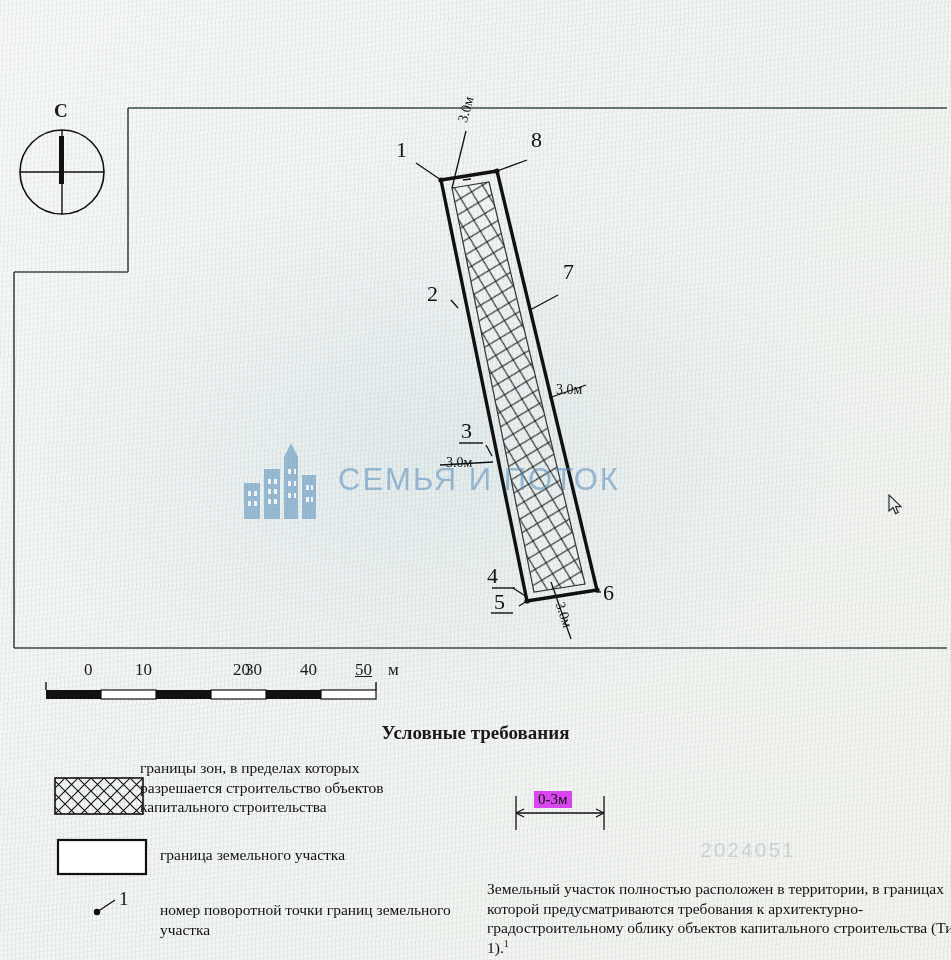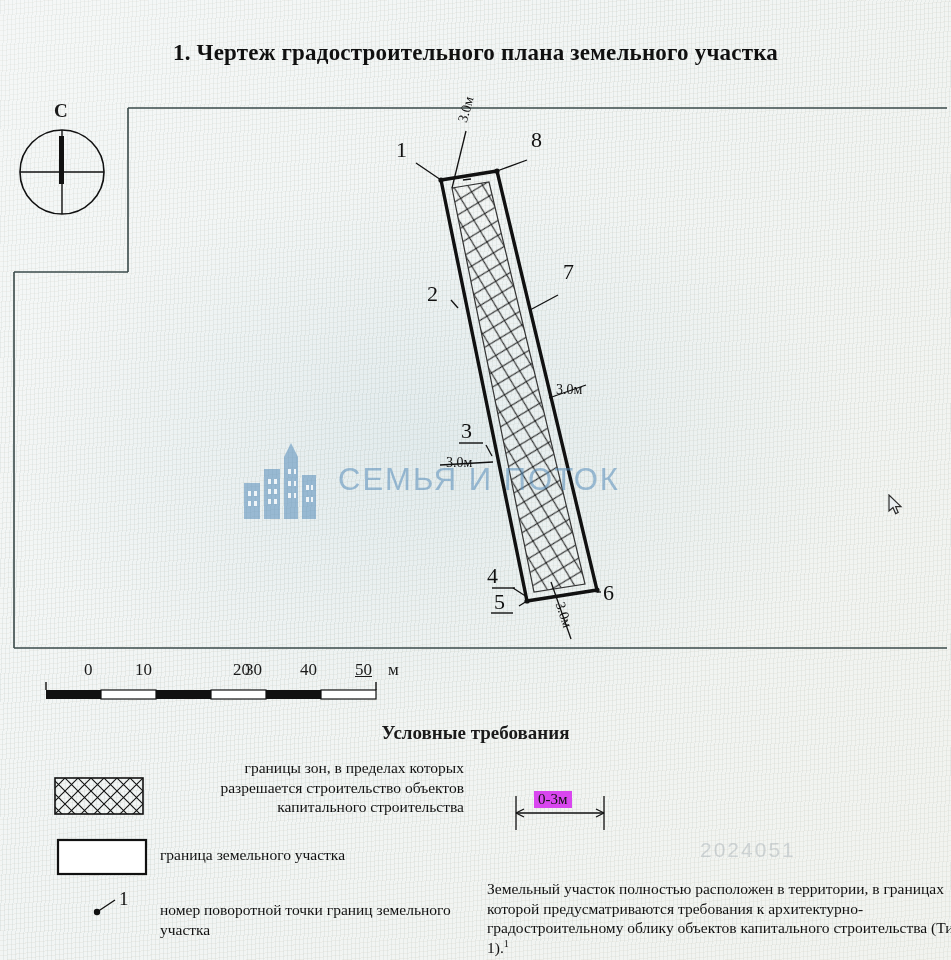--- a/index.html
+++ b/index.html
@@ -154,21 +154,21 @@
     text-align: center;
     font-size: 19px;
     font-weight: bold;
   }
   .legend-row {
     position: absolute;
     font-size: 15.5px;
     line-height: 1.27;
     color: #111;
   }
-  .legend-text-left1 { left: 164px; top: 758px; width: 300px; text-align: right; }
+  .legend-text-left1 { left: 140px; top: 758px; width: 300px; }
   .legend-text-left2 { left: 160px; top: 845px; width: 300px; }
   .legend-text-left3 { left: 160px; top: 900px; width: 300px; }
   .legend-text-right1 { left: 614px; top: 760px; width: 330px; }
   .legend-text-right2 { left: 458px; top: 879px; width: 480px; margin-left: 29px; }
   .legend-sym-svg {
     position: absolute;
     left: 0; top: 700px;
     width: 951px;
     height: 260px;
   }
@@ -186,21 +186,20 @@
 </head>
 <body>
 
 <div id="page">
 
   <div class="tint tint-a"></div>
   <div class="tint tint-b"></div>
   <div class="tint tint-c"></div>
   <div class="tint tint-d"></div>
 
-  <div class="title">1. Чертеж градостроительного плана земельного участка</div>
 
   <div class="compass">
     <div class="c-label">С</div>
     <svg width="100" height="120" viewBox="0 0 100 120">
       <circle cx="48" cy="72" r="42" fill="none" stroke="#111" stroke-width="1.6"></circle>
       <line x1="48" y1="30" x2="48" y2="114" stroke="#111" stroke-width="1.4"></line>
       <line x1="6" y1="72" x2="90" y2="72" stroke="#111" stroke-width="1.4"></line>
       <rect x="45" y="36" width="5" height="48" fill="#111"></rect>
     </svg>
   </div>

